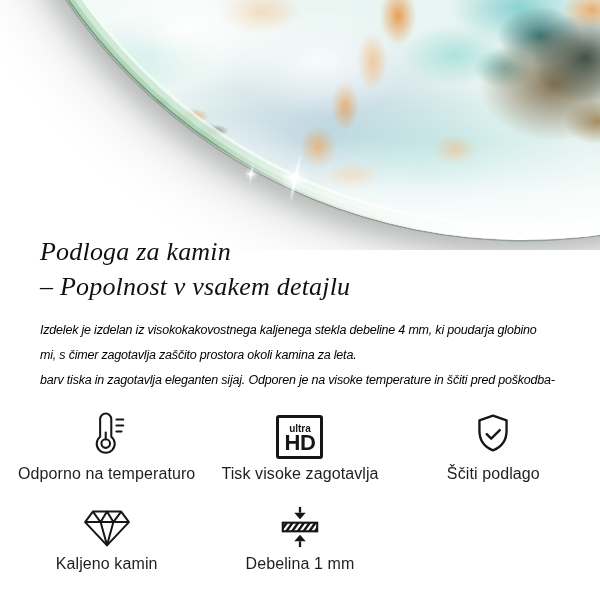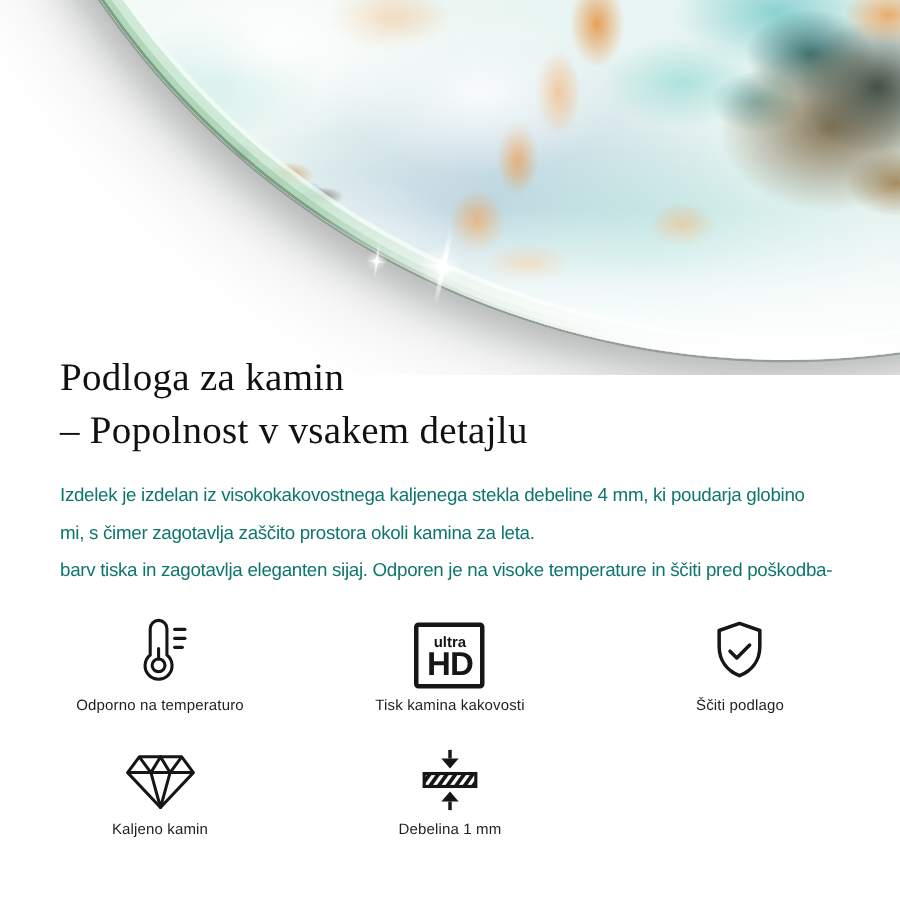--- a/index.html
+++ b/index.html
@@ -76,34 +76,34 @@
   .sparkle{position:absolute;width:38px;height:52px;z-index:3;transform:rotate(12deg);
     background:radial-gradient(circle at 50% 50%, rgba(255,255,255,.98) 0 7%, rgba(255,255,255,.4) 20%, rgba(255,255,255,0) 48%);}
   .sparkle::before{content:"";position:absolute;left:50%;top:0;bottom:0;width:3px;margin-left:-1.5px;
     background:linear-gradient(to bottom, rgba(255,255,255,0), rgba(255,255,255,.95) 42%, rgba(255,255,255,.95) 58%, rgba(255,255,255,0));}
   .sparkle::after{content:"";position:absolute;top:50%;left:5px;right:5px;height:3px;margin-top:-1.5px;
     background:linear-gradient(to right, rgba(255,255,255,0), #fff, rgba(255,255,255,0));}
   .sparkle.main{left:276px;top:152px;}
   .sparkle.small{left:232px;top:148px;transform:rotate(8deg) scale(.45);}
 
   
-  .content{position:relative;z-index:2;margin:-16px 0 0;padding:0 40px;}
+  .content{position:relative;z-index:2;margin:-16px 0 0;padding:0 40px;font-style:italic;}
   .title{
     margin:0;font-family:"Liberation Serif","DejaVu Serif",serif;
     font-size:26px;line-height:35px;font-weight:400;color:#111111;
     letter-spacing:.2px;white-space:nowrap;
   }
-  .paragraph{margin:14px 0 16px;font-size:12.5px;line-height:25px;color:#0f766e;letter-spacing:-.2px;}
+  .paragraph{margin:14px 0 16px;font-size:12.5px;line-height:25px;color:#000000;letter-spacing:-.2px;}
   .paragraph .pline{white-space:nowrap;}
 
   
   .features{width:580px;margin:12px auto 0;display:grid;grid-template-columns:repeat(3,1fr);row-gap:16px;}
   .feature{display:flex;flex-direction:column;align-items:center;}
   .icon-box{height:50px;display:flex;align-items:flex-end;justify-content:center;}
-  .feature-label{margin-top:6px;font-size:10px;color:#1f1f1f;letter-spacing:.1px;}
+  .feature-label{margin-top:6px;font-size:16px;color:#1f1f1f;letter-spacing:.1px;}
   svg.ficon{display:block;}
   .hd-badge{
     width:41px;height:38px;border:3px solid #161616;border-radius:3px;
     display:flex;flex-direction:column;align-items:center;justify-content:center;color:#161616;text-align:center;
   }
   .hd-badge .ultra{font-size:10px;line-height:11px;font-weight:700;letter-spacing:0;}
   .hd-badge .hd{font-size:22px;line-height:17px;font-weight:800;letter-spacing:-.5px;}
   .stripes{
     width:44px;height:37px;
     background:repeating-linear-gradient(135deg,#141414 0 3.5px,transparent 3.5px 9px);
@@ -151,21 +151,21 @@
     <div class="feature-label">Odporno na temperaturo</div>
   </div>
 
   <div class="feature">
     <div class="icon-box">
       <div class="hd-badge">
         <span class="ultra">ultra</span>
         <span class="hd">HD</span>
       </div>
     </div>
-    <div class="feature-label">Tisk kamina kakovosti</div>
+    <div class="feature-label">Tisk visoke zagotavlja</div>
   </div>
 
   <div class="feature">
     <div class="icon-box">
       <svg class="ficon" width="44" height="47" viewBox="0 0 48 52" fill="none" stroke="#161616" stroke-width="2.6" stroke-linecap="round" stroke-linejoin="round">
         <path d="M24 4l15 5.2v11.6c0 10.8-6.2 18.2-15 21.7-8.8-3.5-15-10.9-15-21.7V9.2Z"></path>
         <path d="M17 24.5l5 5 9.5-9.5"></path>
       </svg>
     </div>
     <div class="feature-label">Ščiti podlago</div>

